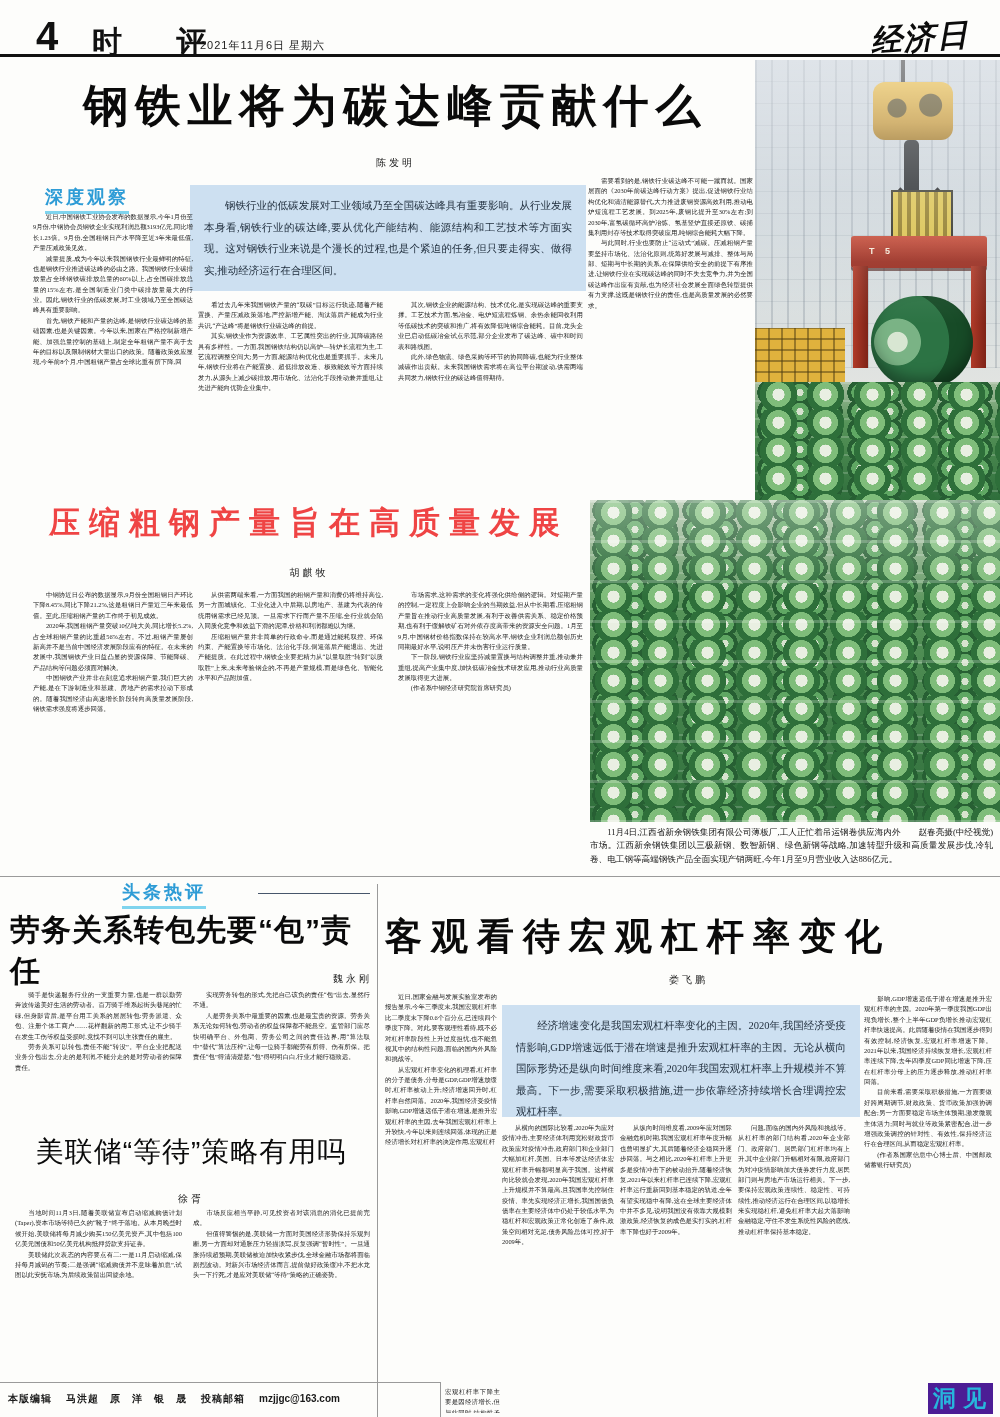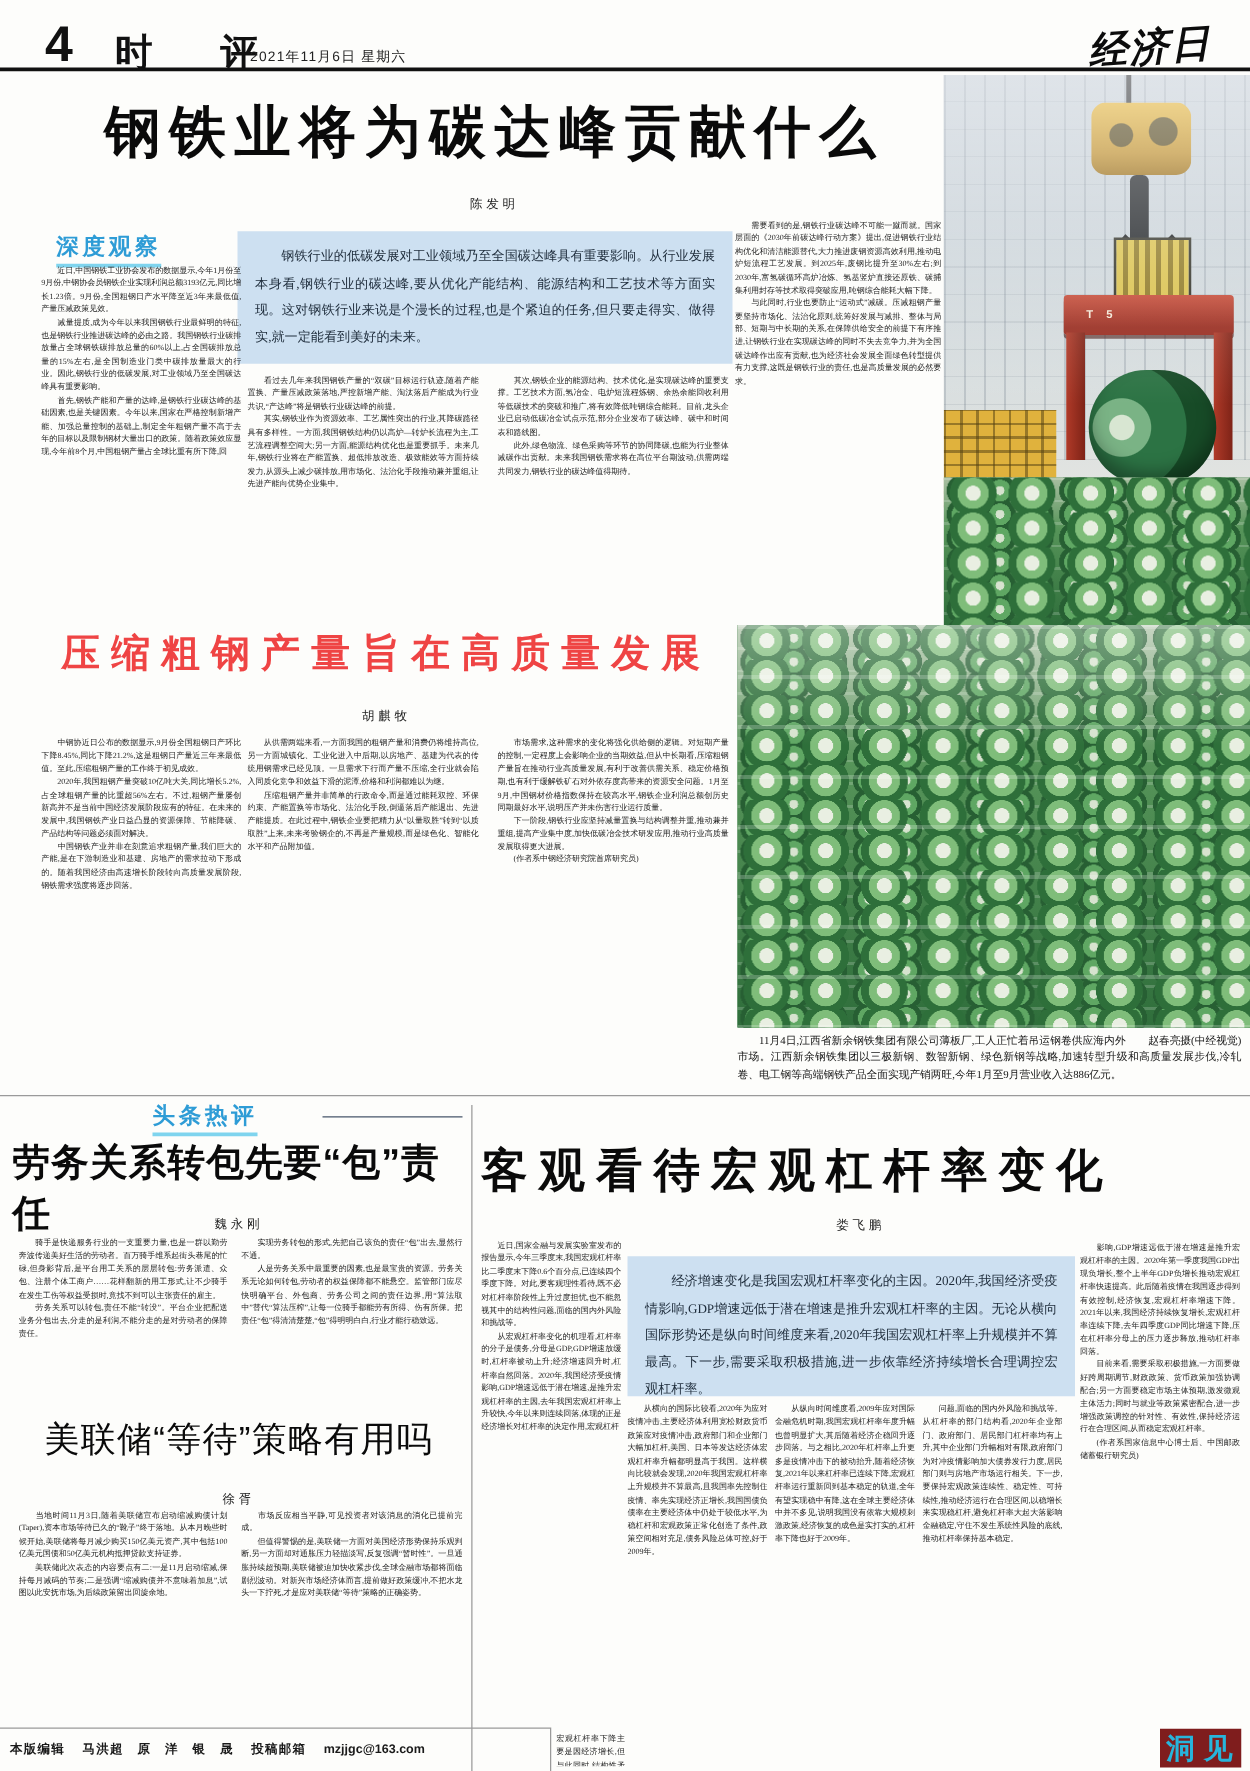--- a/index.html
+++ b/index.html
@@ -13,29 +13,29 @@
   .toprule{left:0;top:54px;width:1000px;height:3px;background:#111;}
   
   .h-a1{left:33px;top:76px;width:725px;text-align:center;font-size:45px;font-weight:800;letter-spacing:7px;color:#0a0a0a;font-family:"Liberation Sans",sans-serif;}
   .h-a2{left:33px;top:502px;width:552px;text-align:center;font-size:31px;font-weight:800;letter-spacing:9px;color:#ef4444;font-family:"DejaVu Serif",serif;}
   .h-a3{left:10px;top:910px;width:362px;text-align:left;font-size:30px;font-weight:800;letter-spacing:1px;color:#0a0a0a;}
   .h-a4{left:10px;top:1133px;width:362px;text-align:center;font-size:28px;font-weight:400;letter-spacing:1px;color:#0a0a0a;}
   .h-a5{left:385px;top:912px;width:607px;font-size:37px;font-weight:800;letter-spacing:9px;color:#0a0a0a;font-family:"DejaVu Serif",serif;}
   .byline{font-size:10px;color:#222;text-align:center;letter-spacing:3px;font-family:"Liberation Serif",serif;}
   .by-a1{left:33px;top:156px;width:725px;}
   .by-a2{left:33px;top:566px;width:552px;}
-  .by-a3{left:10px;top:972px;width:362px;}
+  .by-a3{left:10px;top:972px;width:362px;text-align:right;}
   .by-a4{left:10px;top:1192px;width:362px;}
   .by-a5{left:385px;top:973px;width:607px;}
   
   .blabel{font-size:18px;font-weight:800;color:#2e9cd6;letter-spacing:3px;border-bottom:3px solid #7fd4ee;padding-bottom:2px;}
   .lbl-sgc{left:45px;top:185px;}
   .lbl-ttc{left:122px;top:880px;}
   .ttc-rule{left:258px;top:893px;width:112px;height:1px;background:#47566b;}
-  .dj{left:928px;top:1383px;font-size:23px;font-weight:800;color:#27b5dc;letter-spacing:7px;background:#7f1d1d;padding-left:5px;}
+  .dj{left:928px;top:1383px;font-size:23px;font-weight:800;color:#27b5dc;letter-spacing:7px;background:#4c1d95;padding-left:5px;}
   
   .bluebox{background:#cde0f1;color:#1d2b3a;font-size:10.5px;line-height:2.05;text-align:justify;padding:10px 14px;white-space:pre-line;font-family:"Liberation Serif",serif;}
   .box-a1{left:190px;top:185px;width:368px;height:86px;}
   .box-a5{left:502px;top:1005px;width:330px;height:92px;}
   
   .col{position:absolute;font-family:"Liberation Serif",serif;font-size:6.4px;line-height:1.62;text-align:justify;color:#1b1b1b;overflow:hidden;white-space:pre-line;}
   .a1c1{left:33px;top:212px;width:160px;height:278px;}
   .a1c2{left:198px;top:300px;width:185px;height:190px;}
   .a1c3{left:398px;top:300px;width:185px;height:190px;}
   .a1c4{left:588px;top:176px;width:165px;height:314px;}
@@ -108,21 +108,21 @@
 
 <div class="abs pagenum">4</div>
 <div class="abs secname">时 评</div>
 <div class="abs dateline">2021年11月6日  星期六</div>
 <div class="abs masthead">经济日报</div>
 <div class="abs toprule"></div>
 
 <div class="abs h-a1">钢铁业将为碳达峰贡献什么</div>
 <div class="abs byline by-a1">陈发明</div>
 <div class="abs blabel lbl-sgc">深度观察</div>
-<div class="abs bluebox box-a1">　　钢铁行业的低碳发展对工业领域乃至全国碳达峰具有重要影响。从行业发展本身看,钢铁行业的碳达峰,要从优化产能结构、能源结构和工艺技术等方面实现。这对钢铁行业来说是个漫长的过程,也是个紧迫的任务,但只要走得实、做得实,就一定能看到美好的未来。</div>
+<div class="abs bluebox box-a1">　　钢铁行业的低碳发展对工业领域乃至全国碳达峰具有重要影响。从行业发展本身看,钢铁行业的碳达峰,要从优化产能结构、能源结构和工艺技术等方面实现。这对钢铁行业来说是个漫长的过程,也是个紧迫的任务,但只要走得实、做得实,推动经济运行在合理区间。</div>
 <div class="col a1c1">　　近日,中国钢铁工业协会发布的数据显示,今年1月份至9月份,中钢协会员钢铁企业实现利润总额3193亿元,同比增长1.23倍。9月份,全国粗钢日产水平降至近3年来最低值,产量压减政策见效。
 　　减量提质,成为今年以来我国钢铁行业最鲜明的特征,也是钢铁行业推进碳达峰的必由之路。我国钢铁行业碳排放量占全球钢铁碳排放总量的60%以上,占全国碳排放总量的15%左右,是全国制造业门类中碳排放量最大的行业。因此,钢铁行业的低碳发展,对工业领域乃至全国碳达峰具有重要影响。
 　　首先,钢铁产能和产量的达峰,是钢铁行业碳达峰的基础因素,也是关键因素。今年以来,国家在严格控制新增产能、加强总量控制的基础上,制定全年粗钢产量不高于去年的目标以及限制钢材大量出口的政策。随着政策效应显现,今年前8个月,中国粗钢产量占全球比重有所下降,回</div>
 <div class="col a1c2">　　看过去几年来我国钢铁产量的“双碳”目标运行轨迹,随着产能置换、产量压减政策落地,严控新增产能、淘汰落后产能成为行业共识,“产达峰”将是钢铁行业碳达峰的前提。
 　　其实,钢铁业作为资源效率、工艺属性突出的行业,其降碳路径具有多样性。一方面,我国钢铁结构仍以高炉—转炉长流程为主,工艺流程调整空间大;另一方面,能源结构优化也是重要抓手。未来几年,钢铁行业将在产能置换、超低排放改造、极致能效等方面持续发力,从源头上减少碳排放,用市场化、法治化手段推动兼并重组,让先进产能向优势企业集中。</div>
 <div class="col a1c3">　　其次,钢铁企业的能源结构、技术优化,是实现碳达峰的重要支撑。工艺技术方面,氢冶金、电炉短流程炼钢、余热余能回收利用等低碳技术的突破和推广,将有效降低吨钢综合能耗。目前,龙头企业已启动低碳冶金试点示范,部分企业发布了碳达峰、碳中和时间表和路线图。
 　　此外,绿色物流、绿色采购等环节的协同降碳,也能为行业整体减碳作出贡献。未来我国钢铁需求将在高位平台期波动,供需两端共同发力,钢铁行业的碳达峰值得期待。</div>
 <div class="col a1c4">　　需要看到的是,钢铁行业碳达峰不可能一蹴而就。国家层面的《2030年前碳达峰行动方案》提出,促进钢铁行业结构优化和清洁能源替代,大力推进废钢资源高效利用,推动电炉短流程工艺发展。到2025年,废钢比提升至30%左右;到2030年,富氢碳循环高炉冶炼、氢基竖炉直接还原铁、碳捕集利用封存等技术取得突破应用,吨钢综合能耗大幅下降。
 　　与此同时,行业也要防止“运动式”减碳。压减粗钢产量要坚持市场化、法治化原则,统筹好发展与减排、整体与局部、短期与中长期的关系,在保障供给安全的前提下有序推进,让钢铁行业在实现碳达峰的同时不失去竞争力,并为全国碳达峰作出应有贡献,也为经济社会发展全面绿色转型提供有力支撑,这既是钢铁行业的责任,也是高质量发展的必然要求。</div>
 

